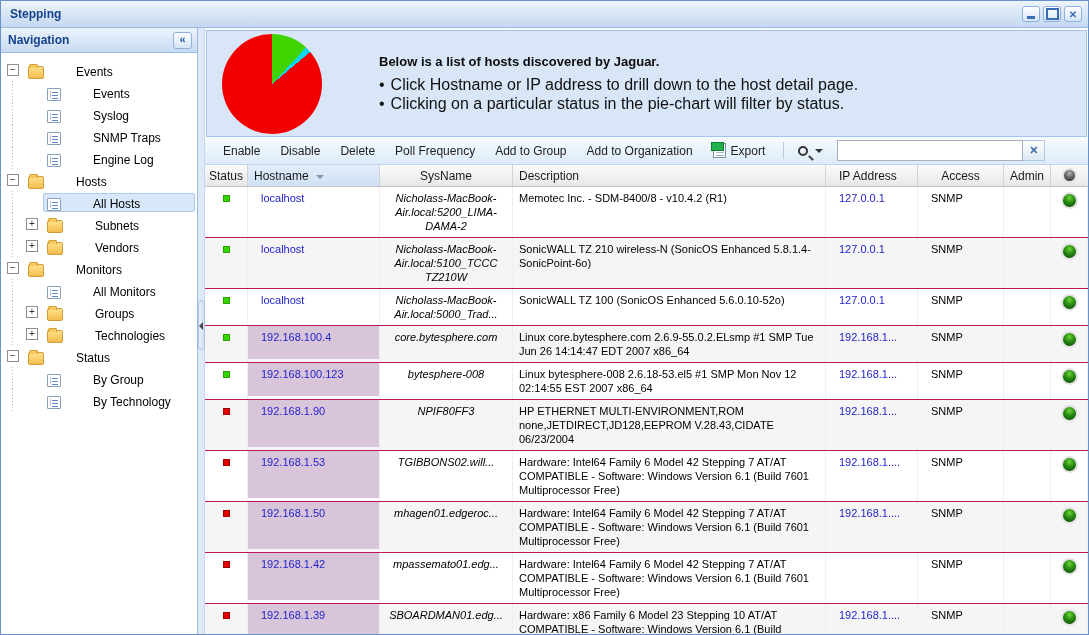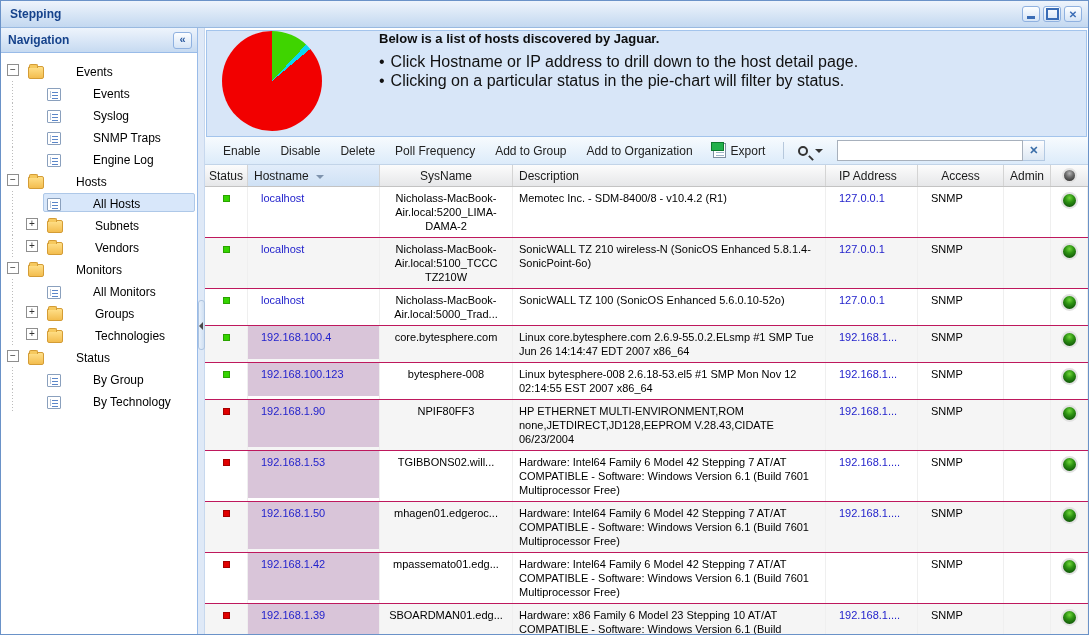--- a/index.html
+++ b/index.html
@@ -58,21 +58,21 @@
   .splitter { width:7px; flex:0 0 7px; background:#dfe9f7; position:relative; border-right:1px solid #c7d8ee; }
   .split-handle { position:absolute; top:272px; left:0px; width:7px; height:50px;
                   background:linear-gradient(90deg,#e9f1fb,#cfdff2); border:1px solid #aec4e0; border-radius:3px; }
   .split-handle::before { content:""; position:absolute; top:21px; left:0px;
                   border-top:4px solid transparent; border-bottom:4px solid transparent; border-right:4px solid #4a4a4a; }
 
   
   .content { flex:1; display:flex; flex-direction:column; min-width:0; background:#fff; }
 
   .banner { margin:2px 1px 0 1px; flex:0 0 107px; background:#d8e6f8; border:1px solid #a3c4ec;
-            display:flex; align-items:flex-start; }
+            display:flex; align-items:center; }
   .pie { width:100px; height:100px; border-radius:50%; margin-left:15px; flex:0 0 100px;
          background:conic-gradient(#3fd400 0 43deg, #0cd6f2 43deg 50deg, #f20000 50deg 360deg); }
   .banner-text { margin-left:57px; }
   .banner-text .bhead { font-size:13px; font-weight:bold; color:#0d0d0d; margin-bottom:6px; }
   .banner-text ul { list-style:none; font-size:16px; color:#111; }
   .banner-text li { line-height:19px; }
   .banner-text li::before { content:"\2022"; margin-right:6px; }
 
   
   .toolbar { flex:0 0 28px; background:linear-gradient(#f7fbfe,#dcebfa); border-bottom:1px solid #c2d4e8;
@@ -107,21 +107,21 @@
   .gbody { flex:1; overflow:hidden; }
   .grow { display:flex; border-bottom:1px solid #be185d; background:#fff; }
   .grow:nth-child(even) { background:#f5f5f5; }
   .cell { padding:4px 6px; font-size:11px; line-height:14px; color:#000; border-right:1px solid #efefef; word-wrap:break-word; }
   .c-status { width:43px; flex:0 0 43px; display:flex; justify-content:center; padding-top:8px; }
   .sq { width:7px; height:7px; display:inline-block; }
   .sq[data-status="up"]   { background:#35d400; border:1px solid #2aa300; }
   .sq[data-status="down"] { background:#e00000; border:1px solid #a50000; }
   .c-host { width:132px; flex:0 0 132px; padding-left:13px; }
   .c-host[data-hl="true"] { background:linear-gradient(#d9c5d9,#d9c5d9) no-repeat; background-size:100% calc(100% - 3px); }
-  .c-sys { width:133px; flex:0 0 133px; text-align:center; }
+  .c-sys { width:133px; flex:0 0 133px; text-align:center;font-style:italic; }
   .c-desc { flex:1; min-width:0; }
   .c-ip { width:92px; flex:0 0 92px; padding-left:13px; }
   .c-acc { width:86px; flex:0 0 86px; padding-left:13px; }
   .c-adm { width:47px; flex:0 0 47px; }
   .c-ico { width:37px; flex:0 0 37px; display:flex; justify-content:center; padding-top:5px; }
   .lnk { color:#2323cc; text-decoration:none; cursor:pointer; }
   .globe { width:17px; height:17px; border-radius:50%; border:2px solid #e2e2e2;
            background:radial-gradient(circle at 50% 30%, #6fd53a 0%, #2e9413 38%, #135c0a 78%, #0b4506 100%); }
   .globe.gray { background:radial-gradient(circle at 50% 30%, #b5b5b5 0%, #6f6f6f 40%, #3c3c3c 80%); width:15px; height:15px; }
   .rh50 { min-height:50px; } .rh37 { min-height:37px; } .rh49 { min-height:49px; }

